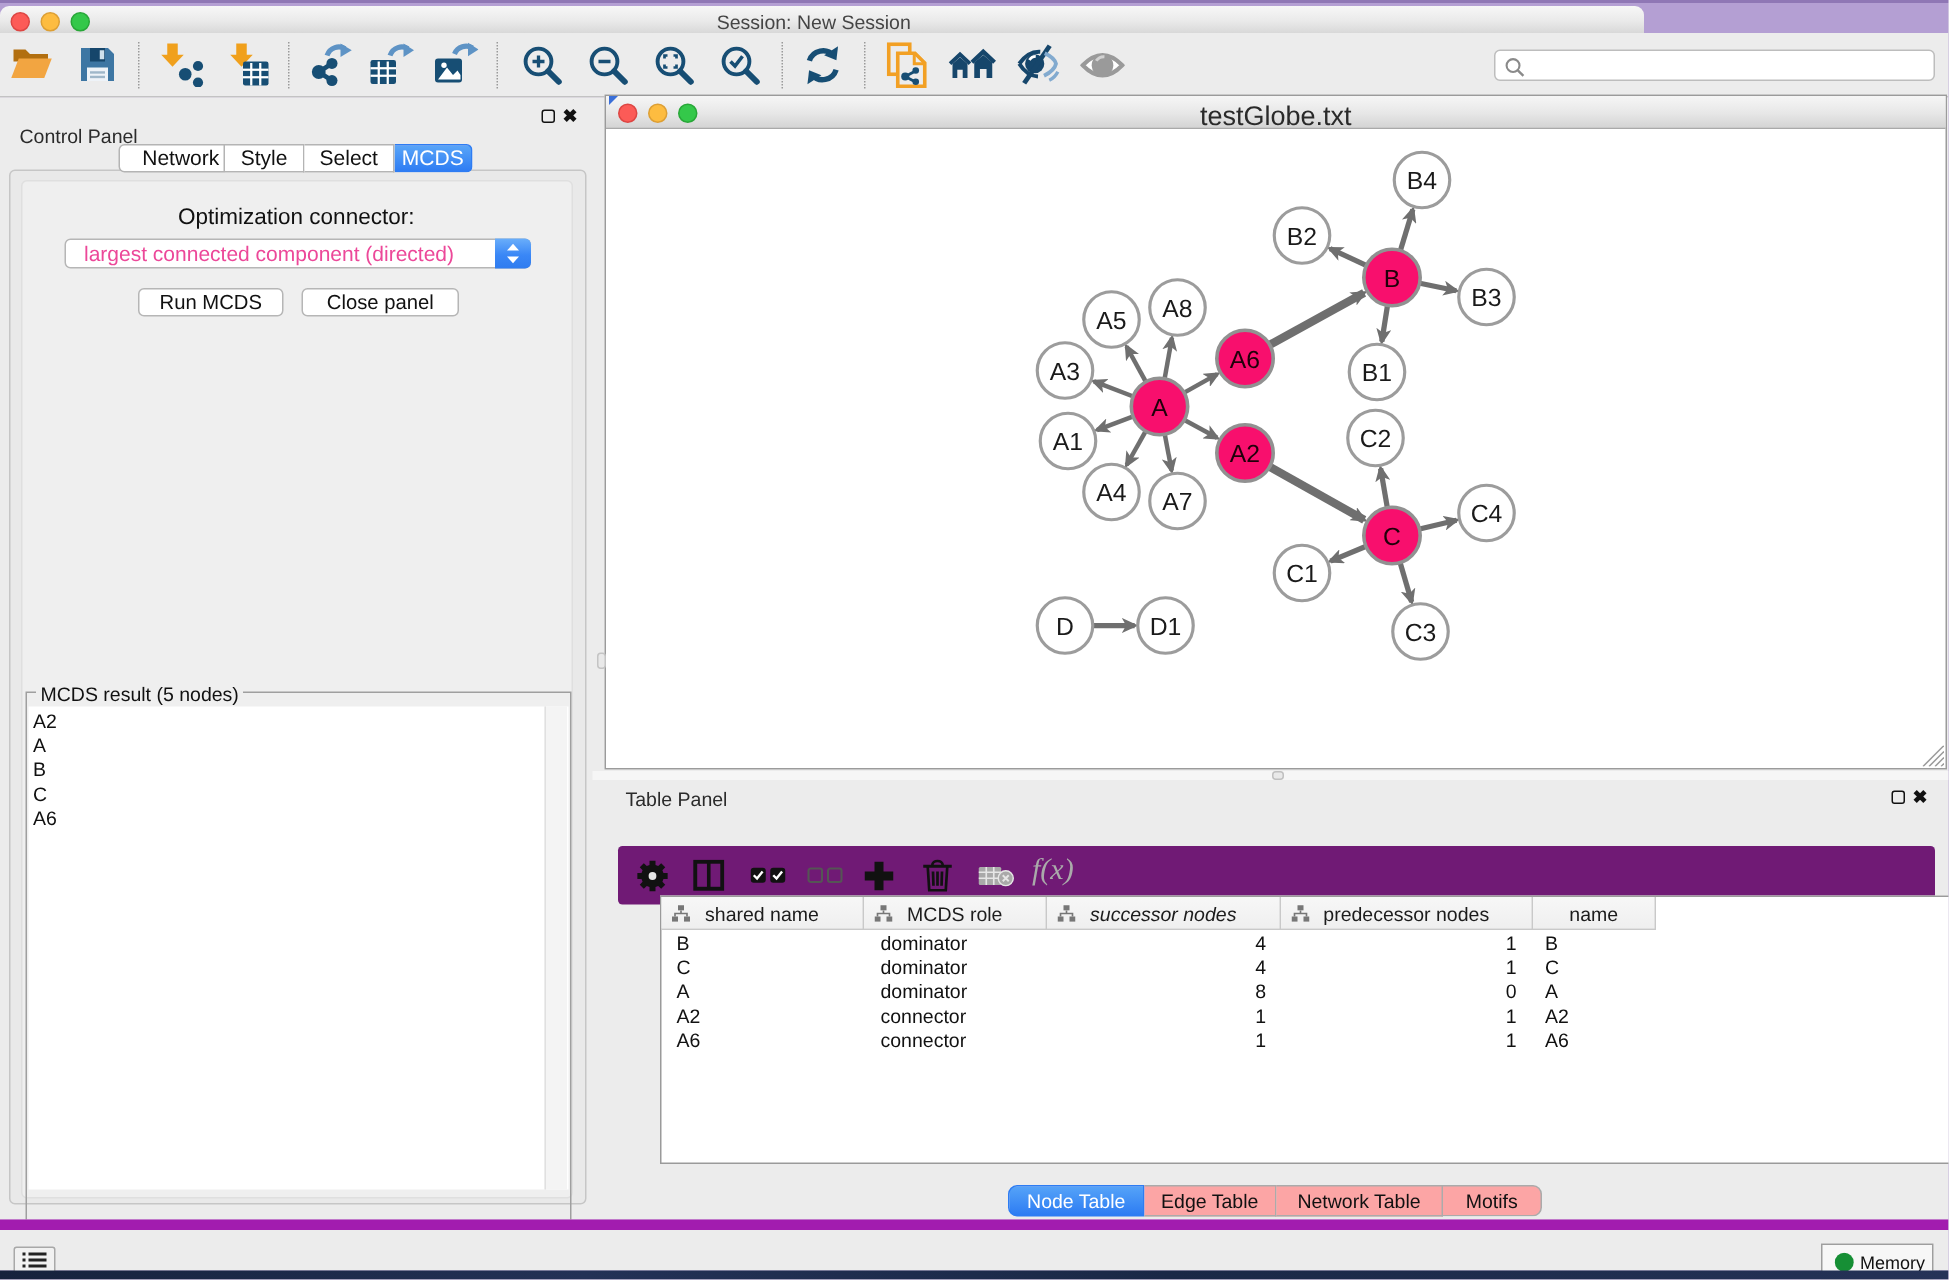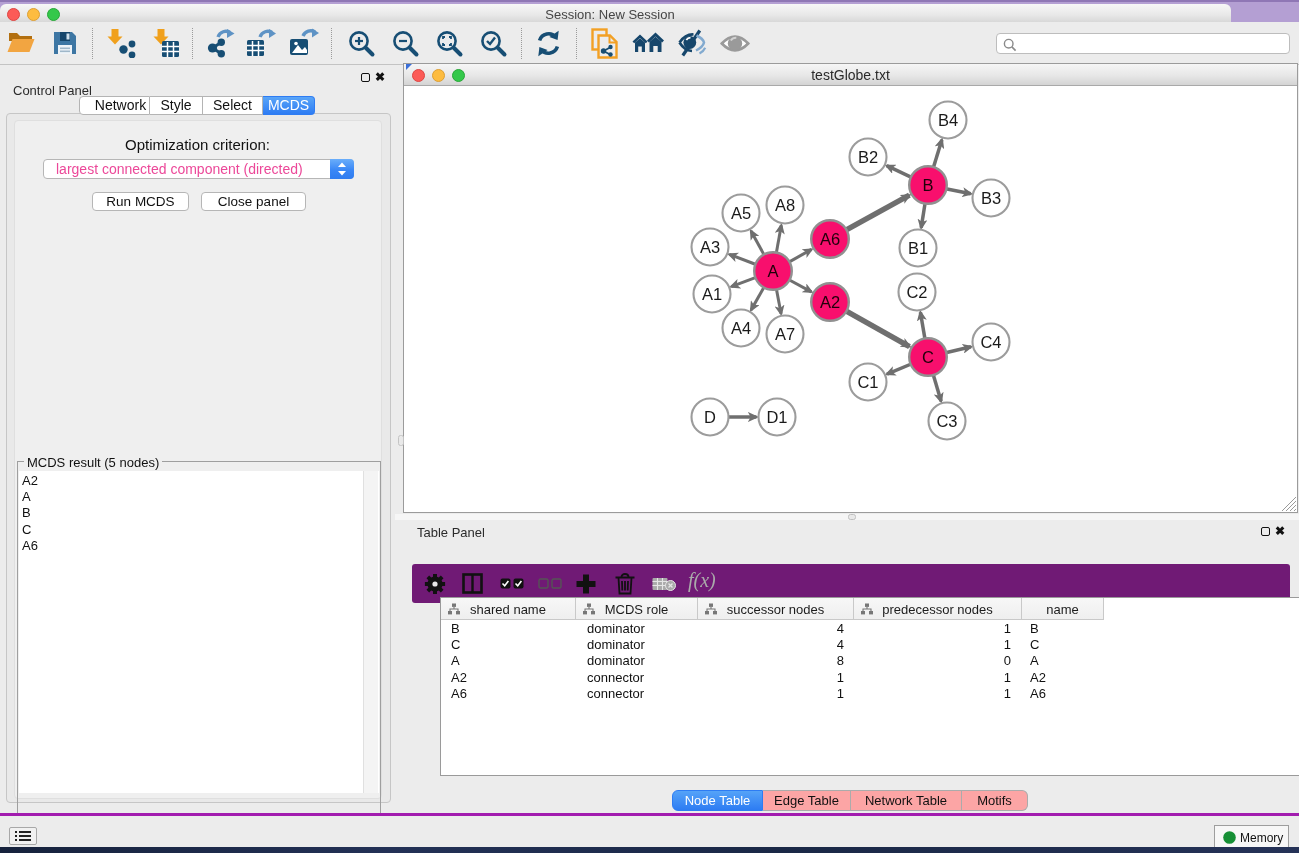--- a/index.html
+++ b/index.html
@@ -1,21 +1,21 @@
 <!DOCTYPE html>
 <html><head>
 <meta charset="utf-8">
 <style>
   * { margin:0; padding:0; box-sizing:border-box; }
   html,body { width:1299px; height:853px; overflow:hidden; }
   body { font-family:"Liberation Sans", sans-serif; font-size:13px; color:#1c1c1c; background:#b49fd3; }
   #app { position:relative; width:1299px; height:853px; }
   .abs { position:absolute; }
   
-  #titlebar { left:0; top:4px; width:1231px; height:20px;
+  #titlebar { left:0; top:4px; width:1096px; height:20px;
     background:linear-gradient(#f7f7f7,#e9e9e9 55%,#d6d6d6);
     border-radius:6px 6px 0 0; border-bottom:1px solid #acacac; }
   .tl { position:absolute; top:3.5px; width:13px; height:13px; border-radius:50%; }
   #title-text { position:absolute; left:-11px; right:0; top:3px; text-align:center; color:#454545; }
   
   #toolbar { left:0; top:22px; width:1299px; height:43px; background:#ececec; border-bottom:1px solid #c3c3c3; }
   .tsep { position:absolute; top:6px; height:31px; width:0; border-left:1px dotted #9a9a9a; }
   .ticon { position:absolute; top:0; }
   #searchbox { position:absolute; left:996px; top:11px; width:294px; height:21px; background:#fff;
     border:1px solid #bdbdbd; border-radius:4px; }
@@ -38,33 +38,33 @@
   #fieldset { left:17px; top:461px; width:364px; height:377px; border:1px solid #9f9f9f; }
   #fs-legend { position:absolute; left:6px; top:-7px; background:#efefef; padding:0 3px; font-size:13px; color:#111; }
   #fs-list { position:absolute; left:1px; top:9px; width:360px; height:322px; background:#fff; }
   #fs-scroll { position:absolute; right:1px; top:0; width:15px; height:322px; background:#f4f4f4; border-left:1px solid #e0e0e0; }
   #fs-items { position:absolute; left:3px; top:2px; font-size:13px; line-height:16.2px; color:#111; }
   
   #netwin { left:403px; top:63px; width:895px; height:450px; background:#fff; border:1px solid #9b9b9b; }
   #net-titlebar { position:absolute; left:0; top:0; width:893px; height:22px;
     background:linear-gradient(#f6f6f6,#e7e7e7 55%,#d4d4d4); border-bottom:1px solid #a9a9a9; }
   .ntl { position:absolute; top:4.5px; width:13px; height:13px; border-radius:50%; }
-  #net-title { position:absolute; left:0; right:0; top:3px; text-align:center; color:#2a2a2a; font-size:14px; }
+  #net-title { position:absolute; left:0; right:0; top:3px; text-align:center; color:#2a2a2a; font-size:18px; }
   
   #tp-toolbar { left:412px; top:564px; width:878px; height:39px; background:#701a75; border-radius:3px; }
   #tp-box { left:412px; top:597px; width:878px; height:179px; background:#fff; border:1px solid #9a9a9a;margin-left:28px; }
   .th-cell { position:absolute; top:0; height:22px; background:linear-gradient(#f7f7f7,#efefef);
     border-right:1px solid #c9c9c9; border-bottom:1px solid #c9c9c9; }
   .th-label { position:absolute; top:4px; width:100%; text-align:center; font-size:13px; color:#1c1c1c; }
   .td { position:absolute; font-size:13px; color:#111; }
   
   .btab { position:absolute; top:790px; height:21px; background:#fca5a5; border:1px solid #ababab; border-left:none;
     text-align:center; font-size:13px; color:#111; line-height:19px; }
   
-  #statusbar { left:0; top:813px; width:1299px; height:34px; background:#ececec; border-top:3px solid #a21caf; }
+  #statusbar { left:0; top:813px; width:1299px; height:34px; background:#ececec; border-top:7px solid #a21caf; }
   #memorybtn { position:absolute; left:1214px; top:9px; width:75px; height:23.5px; background:#f7f7f7;
     border:1px solid #9e9e9e; }
   #listbtn { position:absolute; left:9px; top:11px; width:28px; height:18px; background:#f1f1f1;
     border:1px solid #a8a8a8; border-radius:2px; }
   #desk-bottom { left:0; top:847px; width:1299px; height:6px;
     background:linear-gradient(90deg,#16223c,#233156 30%,#1a2846 60%,#253257); }
 </style>
 </head>
 <body>
 <div id="app">
@@ -242,21 +242,21 @@
 
   <div class="abs panel-head" style="left:13px; top:83px;">Control Panel</div>
   <div class="wbtn-sq" style="left:361px; top:73px;"></div>
   <div class="wbtn-x" style="left:375px; top:70px;">✖</div>
   <div class="abs" id="cp-outer"></div>
   <div class="abs" id="cp-inner"></div>
   <div class="tab" style="left:79px; width:71px; border-left:1px solid #b4b4b4; border-radius:4px 0 0 4px;padding-left:12px;">Network</div>
   <div class="tab" style="left:150px; width:53px;">Style</div>
   <div class="tab" style="left:203px; width:60px;">Select</div>
   <div class="tab" style="left:263px; width:52px; border-radius:0 4px 4px 0; background:linear-gradient(#59a5f8,#2e7cf3); color:#fff; border-color:#2e7cf3;">MCDS</div>
-  <div class="abs" style="left:0px; top:136px; width:395px; text-align:center; font-size:15px; color:#111;">Optimization criterion:</div>
+  <div class="abs" style="left:0px; top:136px; width:395px; text-align:center; font-size:15px; color:#111;">Optimization connector:</div>
   <div class="abs" id="cp-dd">
     <div class="txt">largest connected component (directed)</div>
     <div class="step">
       <svg width="24" height="20" viewBox="0 0 24 20">
           <path d="M12 3.5 L16 8 L8 8 Z" fill="#fff"></path>
           <path d="M12 16.5 L16 12 L8 12 Z" fill="#fff"></path>
         </svg>
     </div>
   </div>
   <div class="mbtn" style="left:92px; width:97px;">Run MCDS</div>
@@ -415,21 +415,21 @@
     </svg>
     <div style="position:absolute; left:276px; top:5px; font-family:'Liberation Serif',serif; font-style:italic; font-size:20px; color:#aaaaaa;">f(x)</div>
   </div>
   <div class="abs" id="tp-box">
     <div class="th-cell" style="left:0; width:135px;">
         <span class="th-label">shared name</span>
       </div>
     <div class="th-cell" style="left:135px; width:122px;">
         <span class="th-label">MCDS role</span>
       </div>
-    <div class="th-cell" style="left:257px; width:156px;">
+    <div class="th-cell" style="left:257px; width:156px;font-style:italic;">
         <span class="th-label">successor nodes</span>
       </div>
     <div class="th-cell" style="left:413px; width:168px;">
         <span class="th-label">predecessor nodes</span>
       </div>
     <div class="th-cell" style="left:581px; width:82px;">
         <span class="th-label">name</span>
       </div>
     <svg class="th-ic" style="position:absolute; left:7px; top:5px;" width="12" height="12" viewBox="0 0 12 12">
         <g fill="#777">

